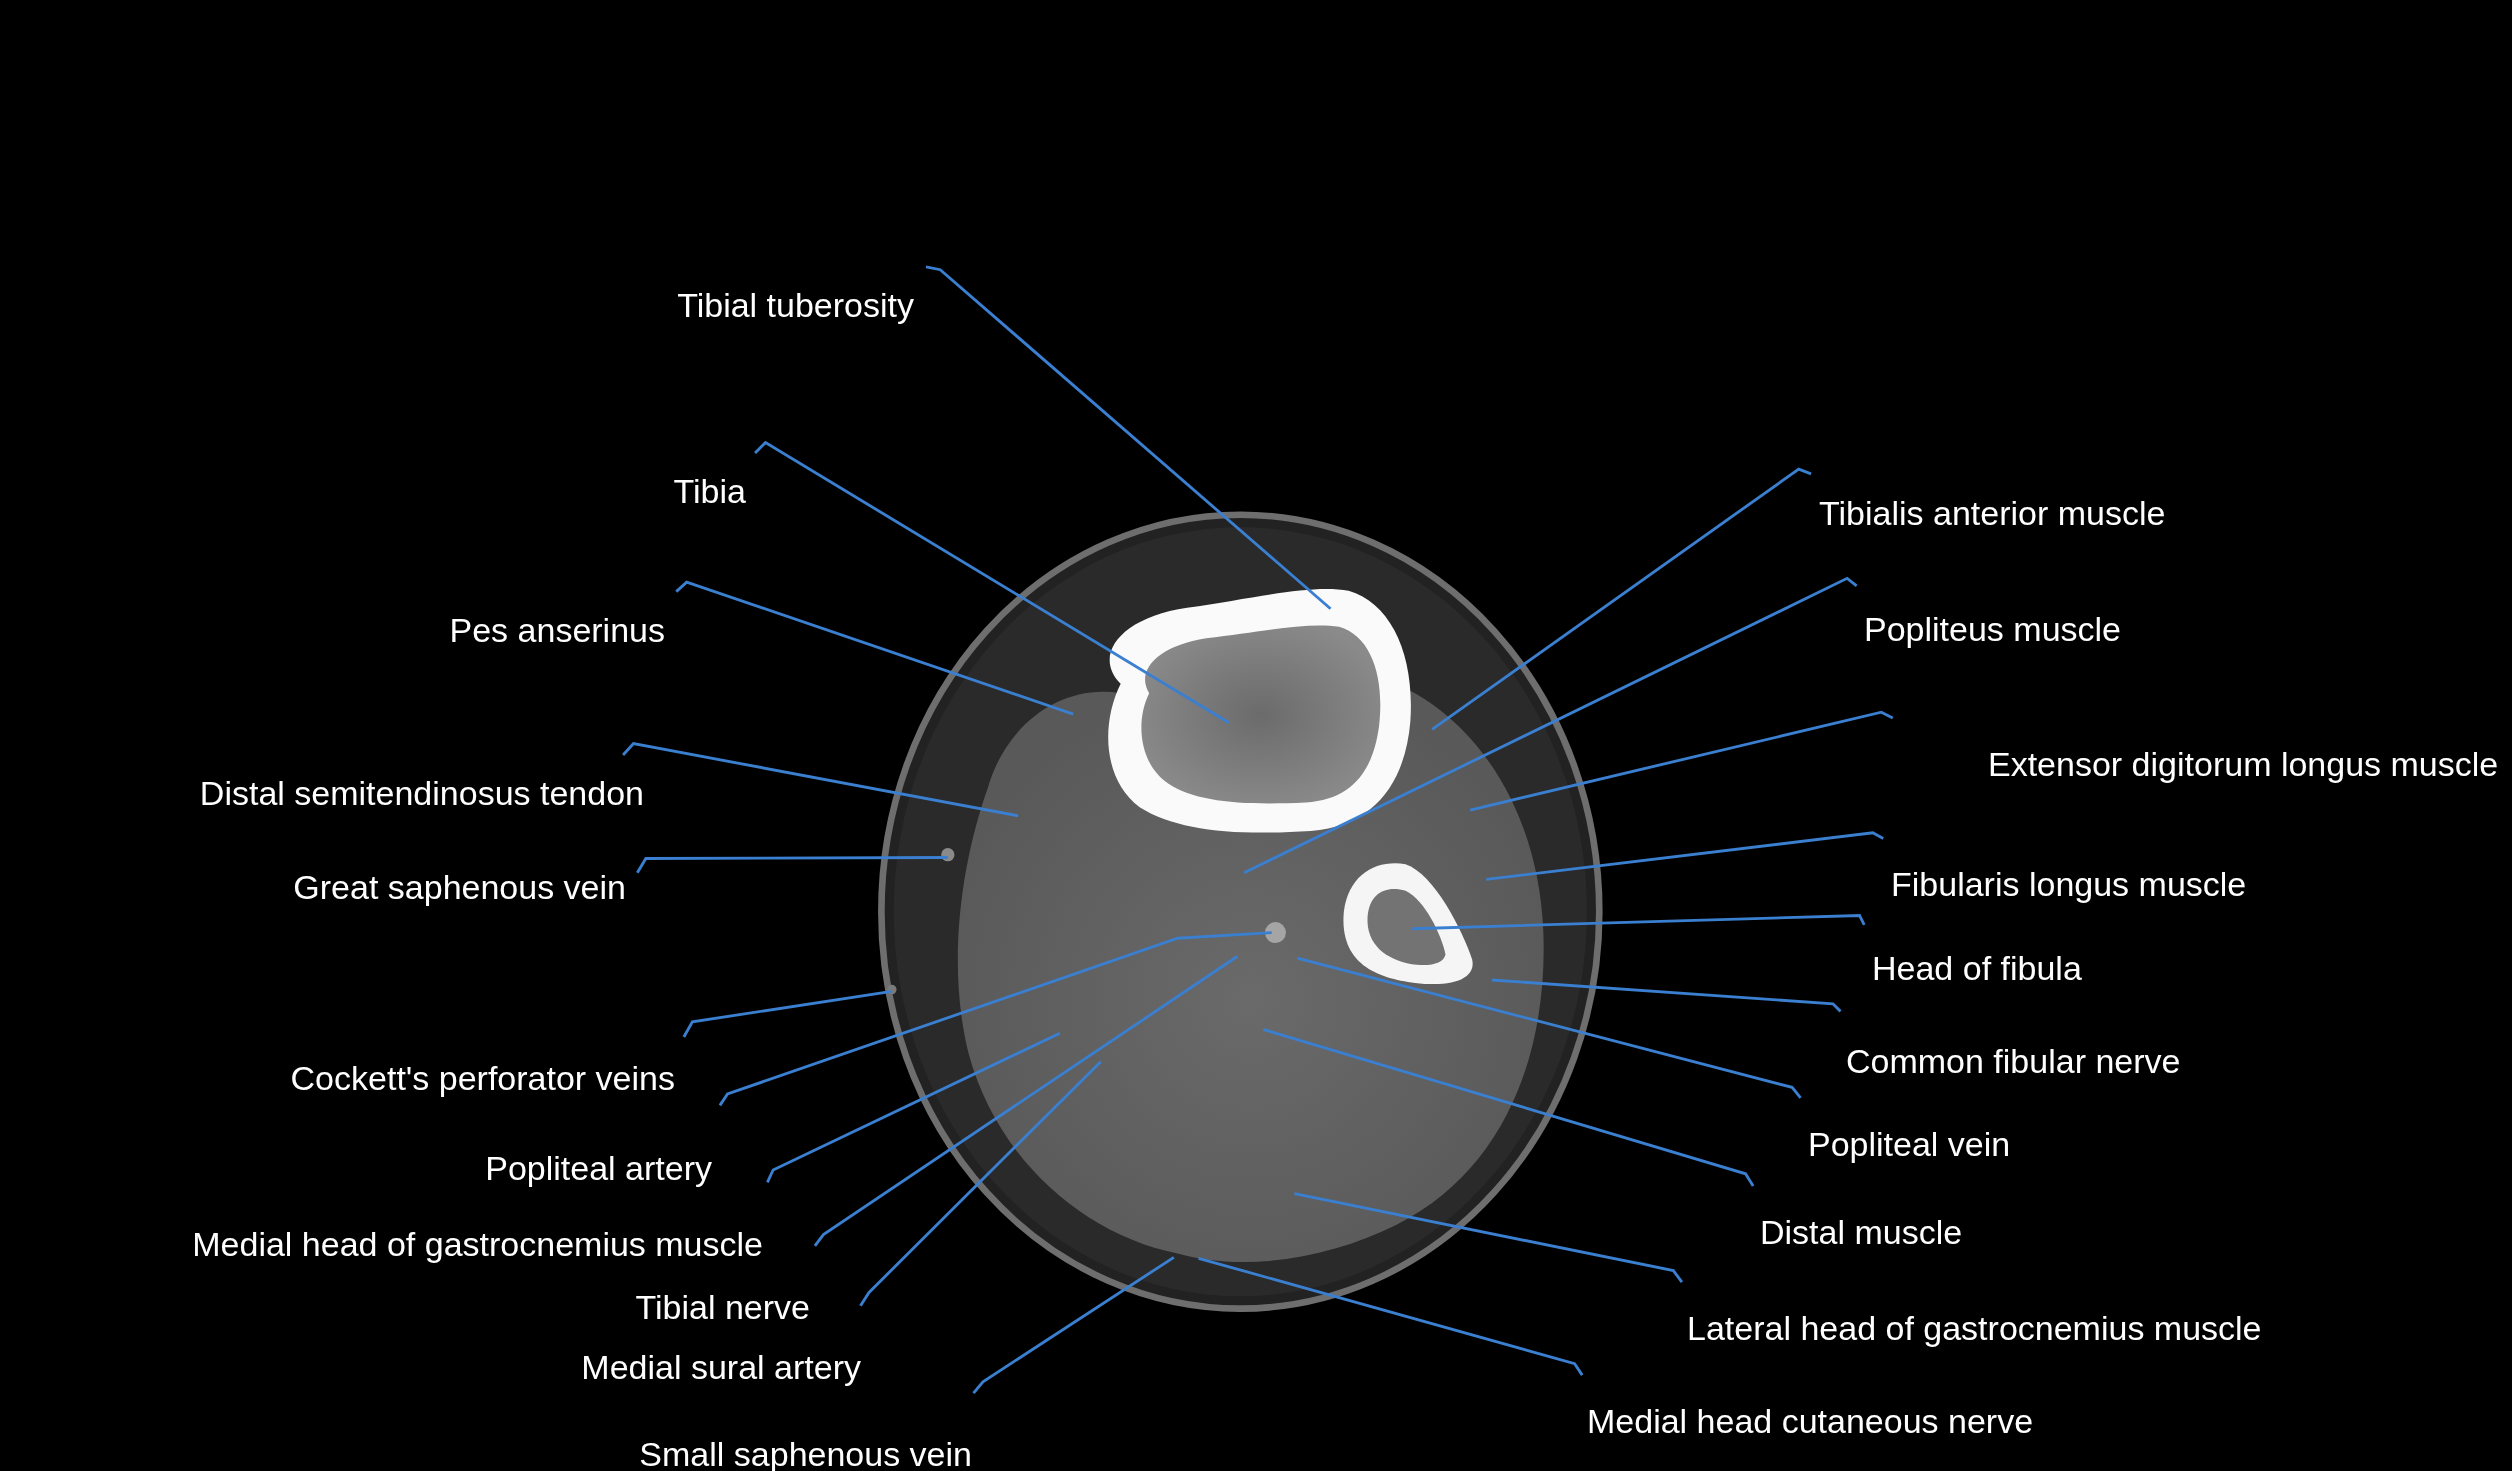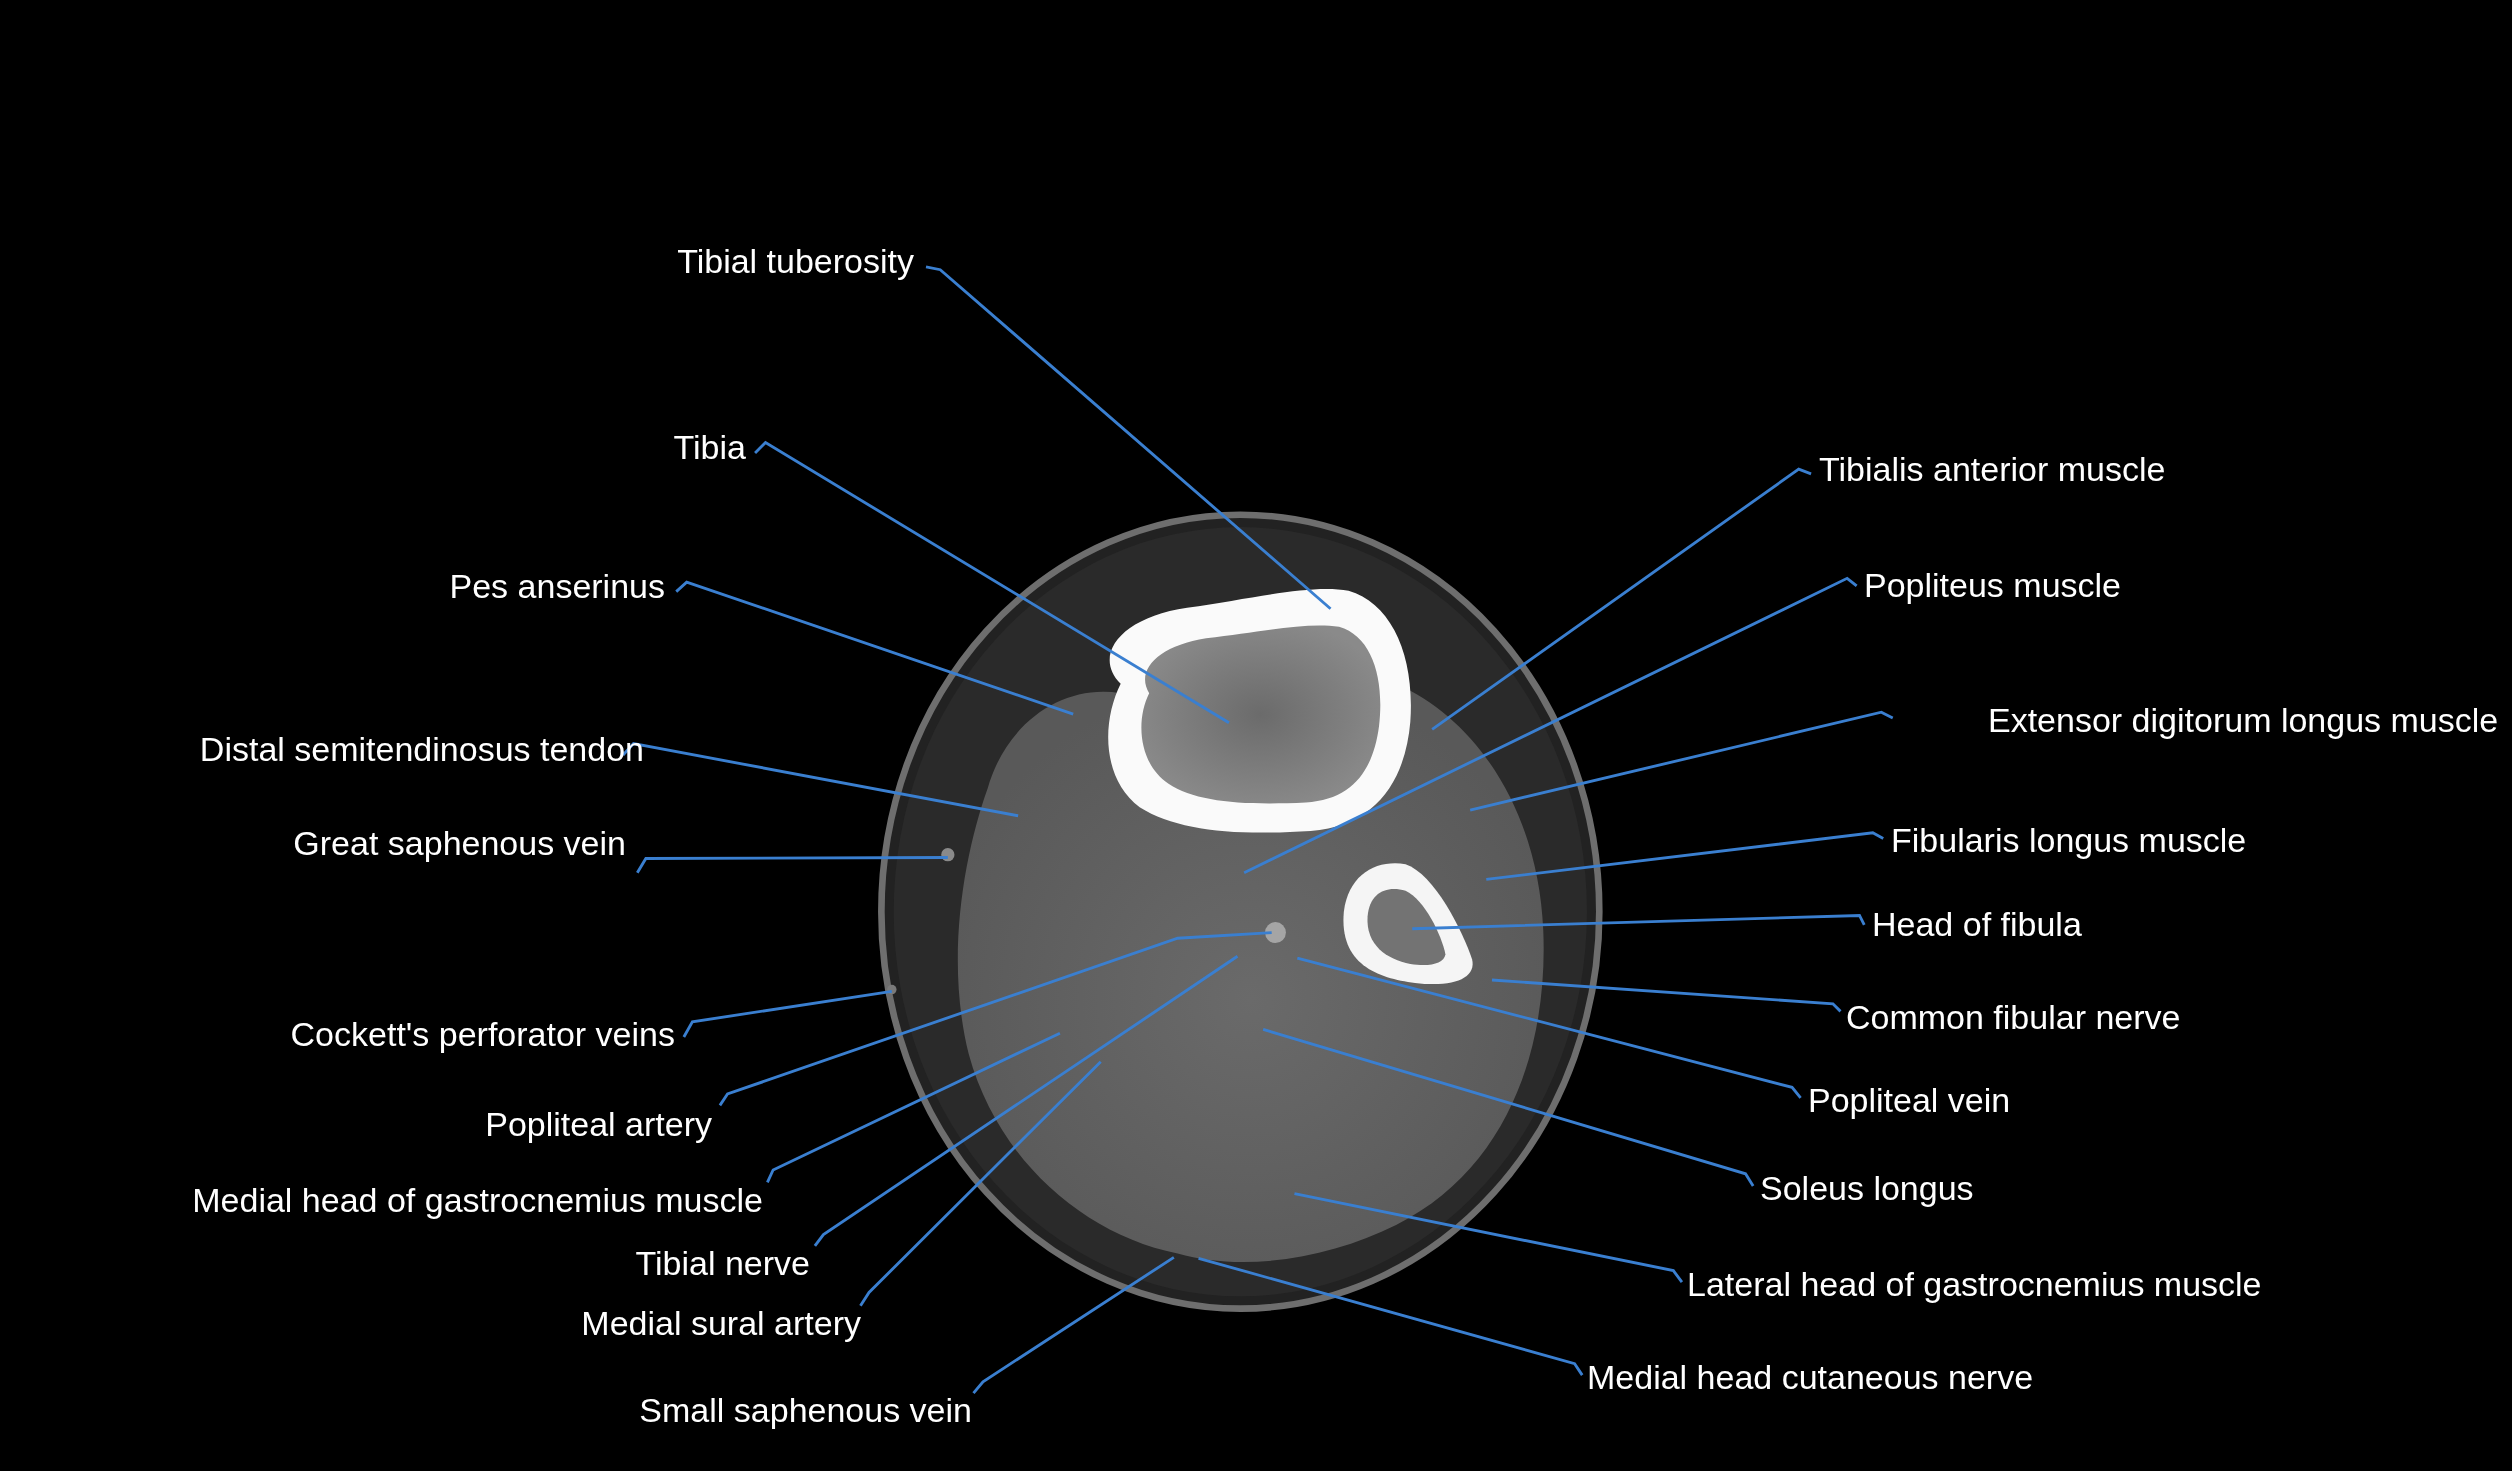--- a/index.html
+++ b/index.html
@@ -1,19 +1,19 @@
 <!DOCTYPE html>
 <html style="font-size:15px"><head>
 <meta charset="utf-8">
 <style>
   html, body { margin:0; padding:0; background:#000; }
   body { width:2512px; height:1471px; position:relative; overflow:hidden;
          font-family:"Liberation Sans", sans-serif; }
   #stage { position:absolute; left:0; top:0; width:2512px; height:1471px; }
-  .lbl { position:absolute; color:#fff; font-size:34px; white-space:nowrap; line-height:1; }
+  .lbl { position:absolute; color:#fff; font-size:34px; white-space:nowrap; line-height:1;margin-top:44px; }
   .lbl.r { transform:translateX(-100%); }
 </style>
 </head>
 <body>
 
 <div id="stage">
   <svg id="scan" width="2512" height="1471" viewBox="0 0 2645 1549" style="position:absolute;left:0;top:0;">
     <defs>
       <radialGradient id="muscleGrad" cx="50%" cy="55%" r="55%">
         <stop offset="0%" stop-color="#6a6a6a"></stop>
@@ -76,18 +76,18 @@
       <div class="lbl r" style="left: 810px; top: 1246px;">Tibial nerve</div>
       <div class="lbl r" style="left: 861px; top: 1306px;">Medial sural artery</div>
       <div class="lbl r" style="left: 972px; top: 1393px;">Small saphenous vein</div>
       <div class="lbl" style="left: 1819px; top: 452px;">Tibialis anterior muscle</div>
       <div class="lbl" style="left: 1864px; top: 568px;">Popliteus muscle</div>
       <div class="lbl" style="left: 1988px; top: 703px;">Extensor digitorum longus muscle</div>
       <div class="lbl" style="left: 1891px; top: 823px;">Fibularis longus muscle</div>
       <div class="lbl" style="left: 1872px; top: 907px;">Head of fibula</div>
       <div class="lbl" style="left: 1846px; top: 1000px;">Common fibular nerve</div>
       <div class="lbl" style="left: 1808px; top: 1083px;">Popliteal vein</div>
-      <div class="lbl" style="left: 1760px; top: 1171px;">Soleus longus</div>
+      <div class="lbl" style="left: 1760px; top: 1171px;">Distal muscle</div>
       <div class="lbl" style="left: 1687px; top: 1267px;">Lateral head of gastrocnemius muscle</div>
       <div class="lbl" style="left: 1587px; top: 1360px;">Medial head cutaneous nerve</div>
     </div>
 </div>
 
 
 </body></html>

